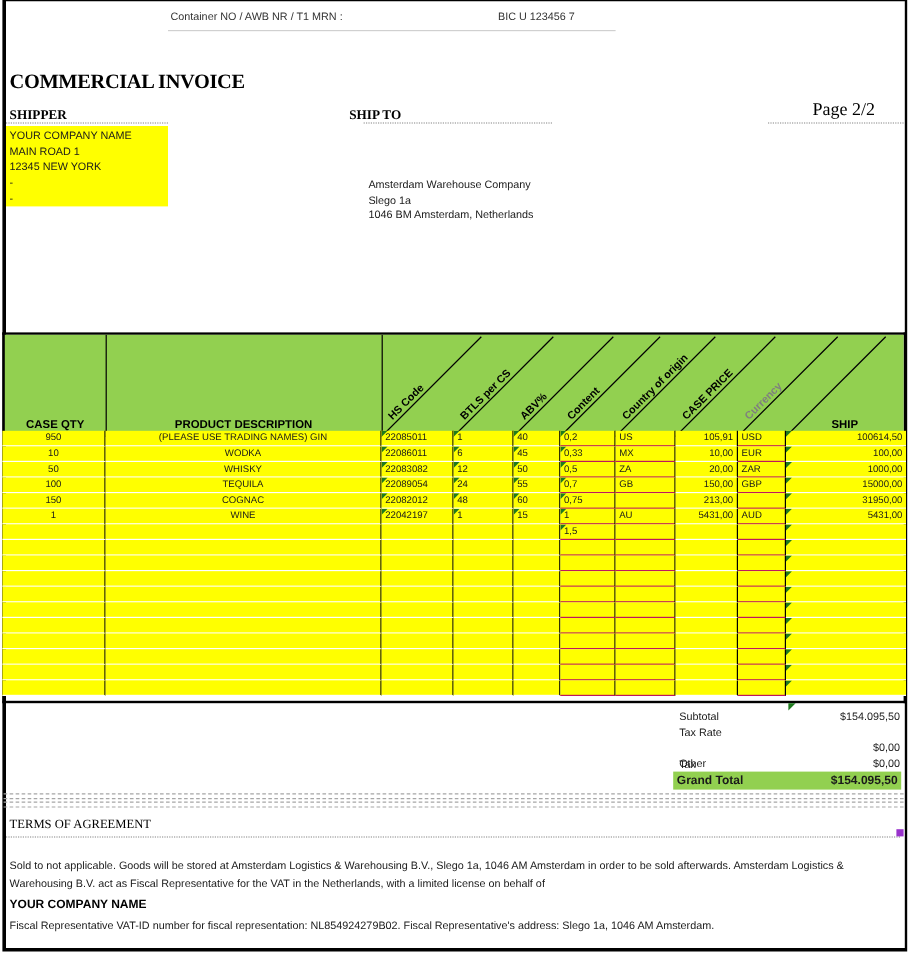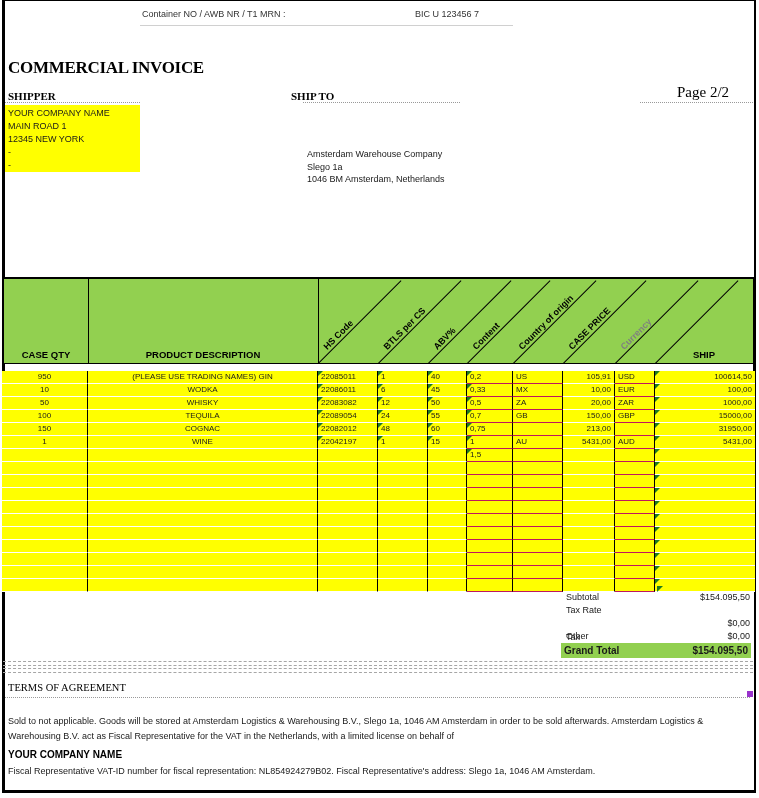--- a/index.html
+++ b/index.html
@@ -28,21 +28,21 @@
   .t-leftbar{left:2px;top:277px;width:2px;height:309px;background:#000;}
   .t-rightbar{left:753px;top:277px;width:2px;height:309px;background:#000;}
   .thead{left:4px;top:279px;width:749px;height:84px;overflow:hidden;position:absolute;}
   .thead .vline{position:absolute;top:0;width:1px;height:84px;background:#000;}
   .thead .diag{position:absolute;width:1px;height:117px;background:#000;
                transform:rotate(45deg);transform-origin:0 100%;top:-33px;}
   .hlab{position:absolute;bottom:3px;font-weight:bold;font-size:9.5px;text-align:center;color:#000;}
   .rot{position:absolute;top:62px;height:12px;white-space:nowrap;font-weight:bold;font-size:9px;
        transform:rotate(-45deg);transform-origin:0 100%;color:#000;}
   .rot.gray{color:#7f7f7f;}
-  .tbody{left:2px;top:371px;width:753px;position:absolute;display:grid;
+  .tbody{left:2px;top:359px;width:753px;position:absolute;display:grid;
          grid-template-columns:86px 230px 60px 50px 39px 46px 50px 52px 40px 100px;}
   .cell{position:relative;height:13px;box-sizing:border-box;background:#FFFF00;
         font-size:8px;line-height:12px;overflow:hidden;white-space:nowrap;
         border-right:1px solid #000;border-bottom:1px solid #fff;}
   .cell.last{border-right:none;}
   .cell.nl{border-bottom:1px solid #be185d;}
   .cell.ctr{text-align:center;}
   .cell.lft{padding-left:3px;}
   .cell.rgt{text-align:right;padding-right:3px;}
   .tri{position:absolute;left:0;top:0;width:0;height:0;

